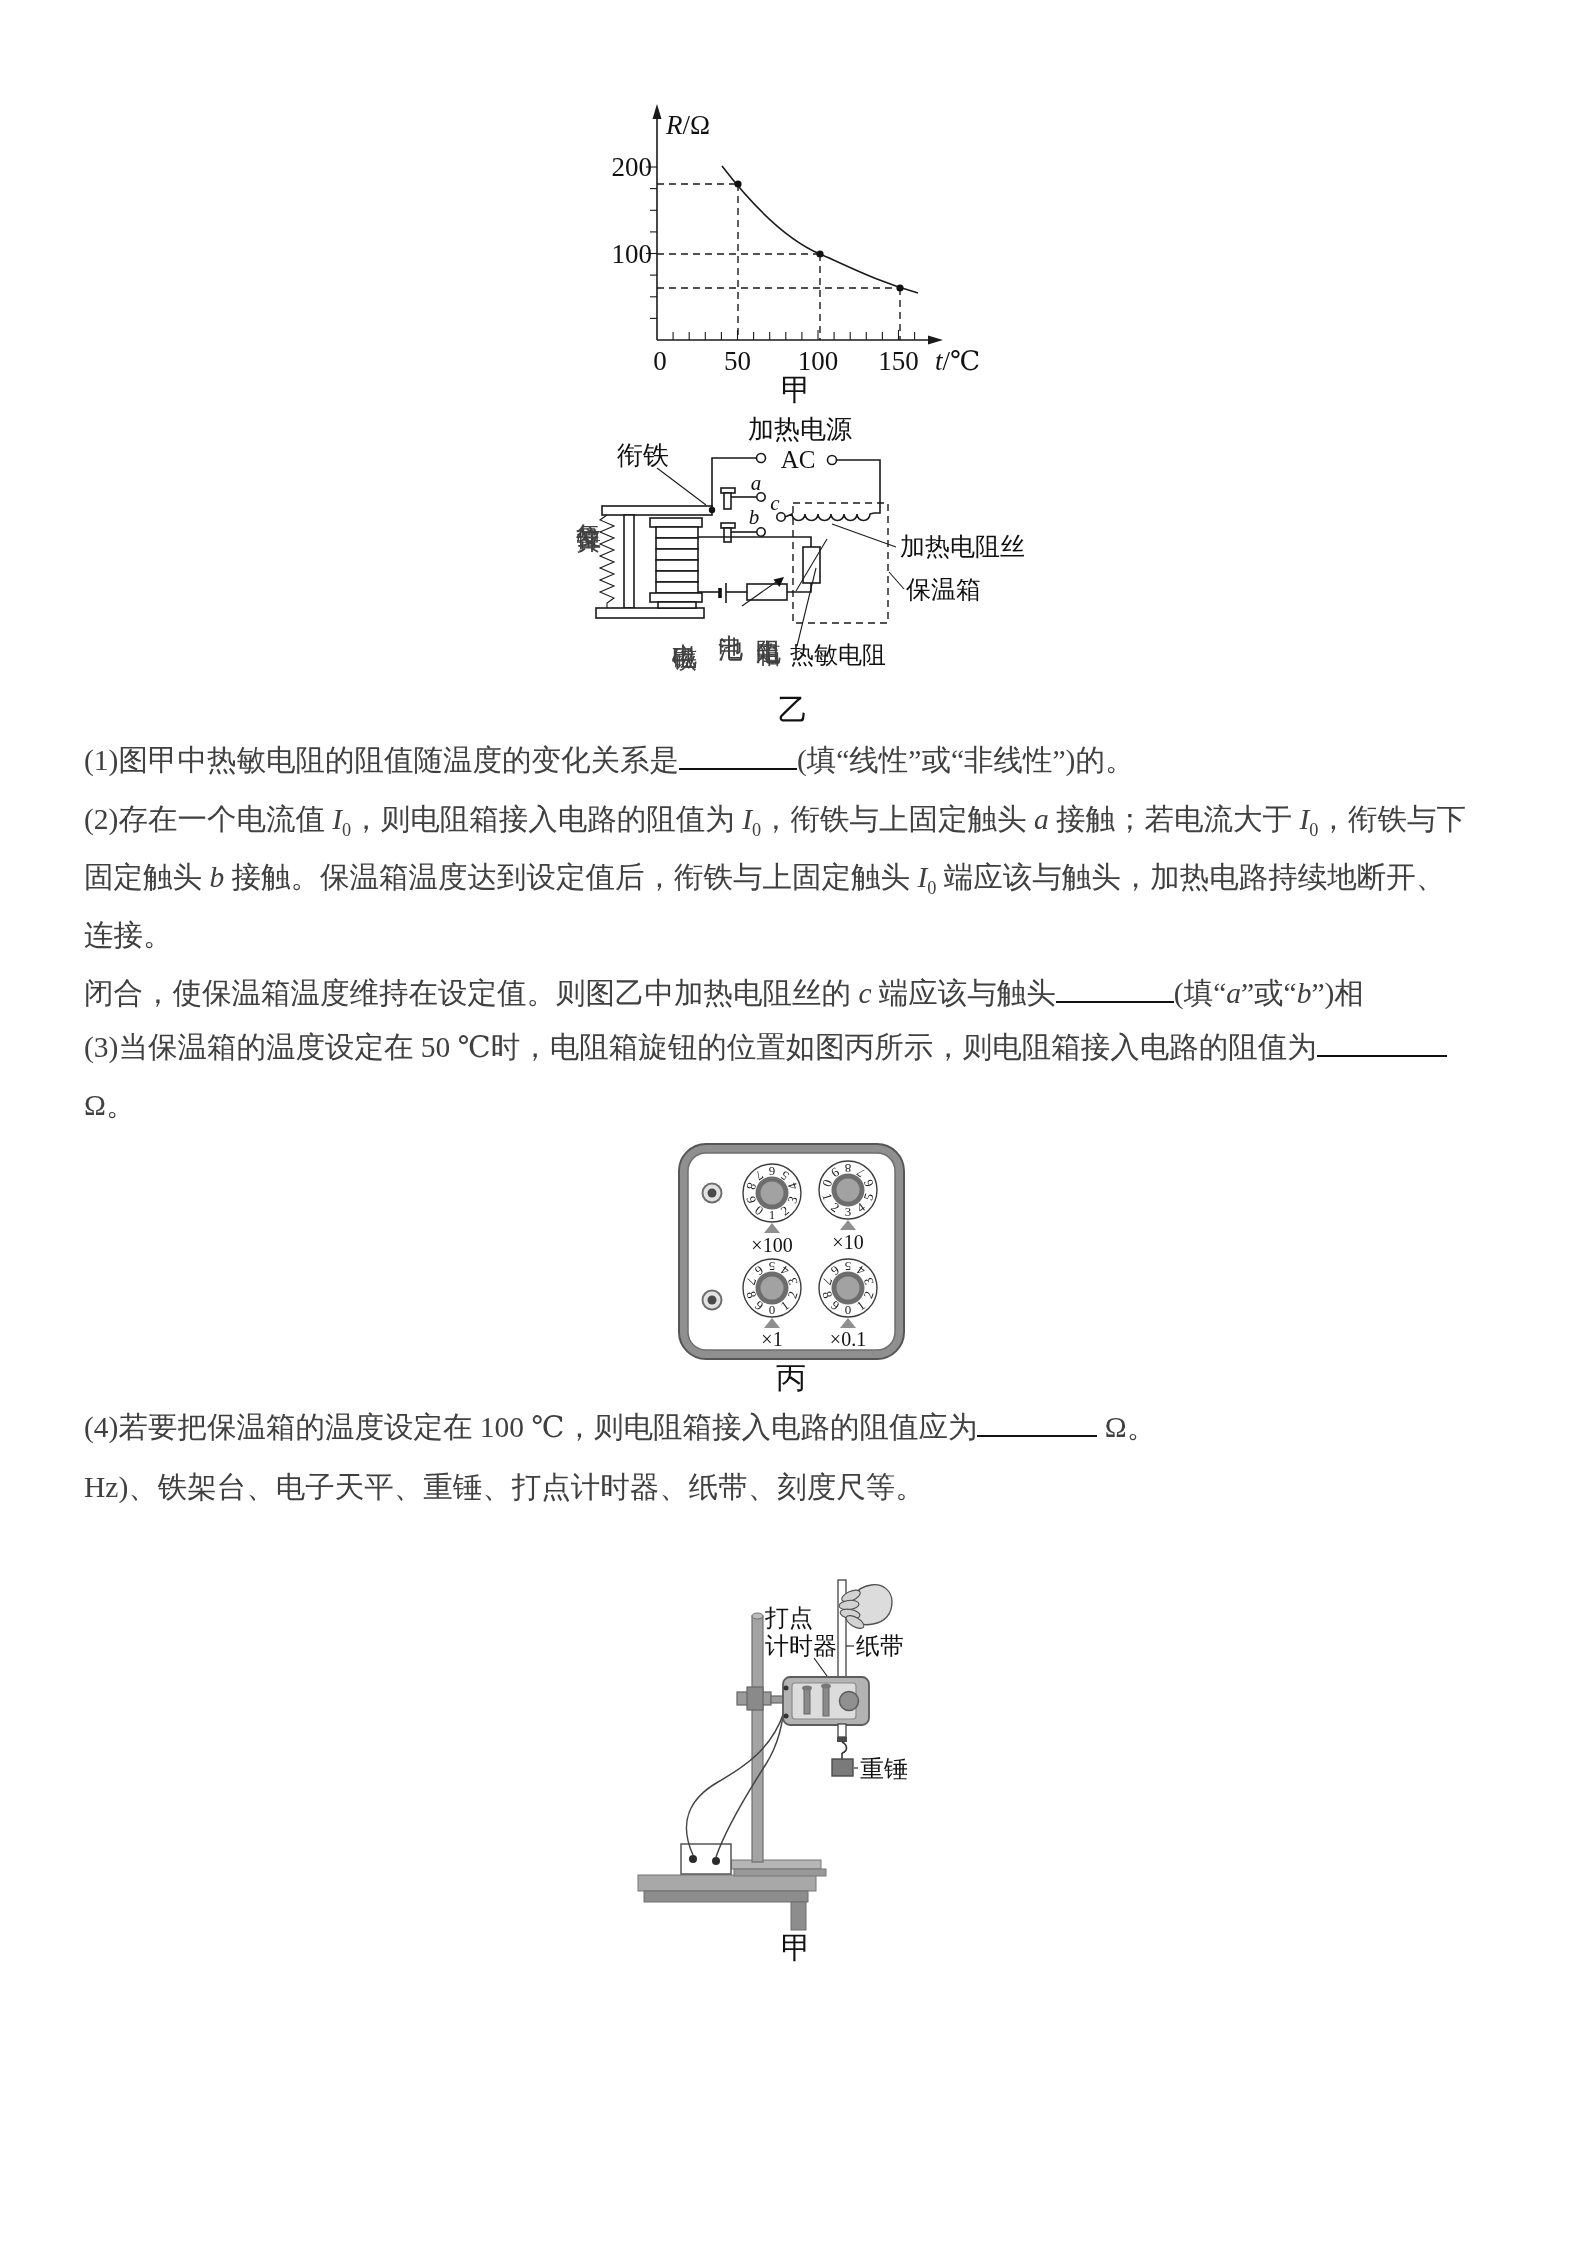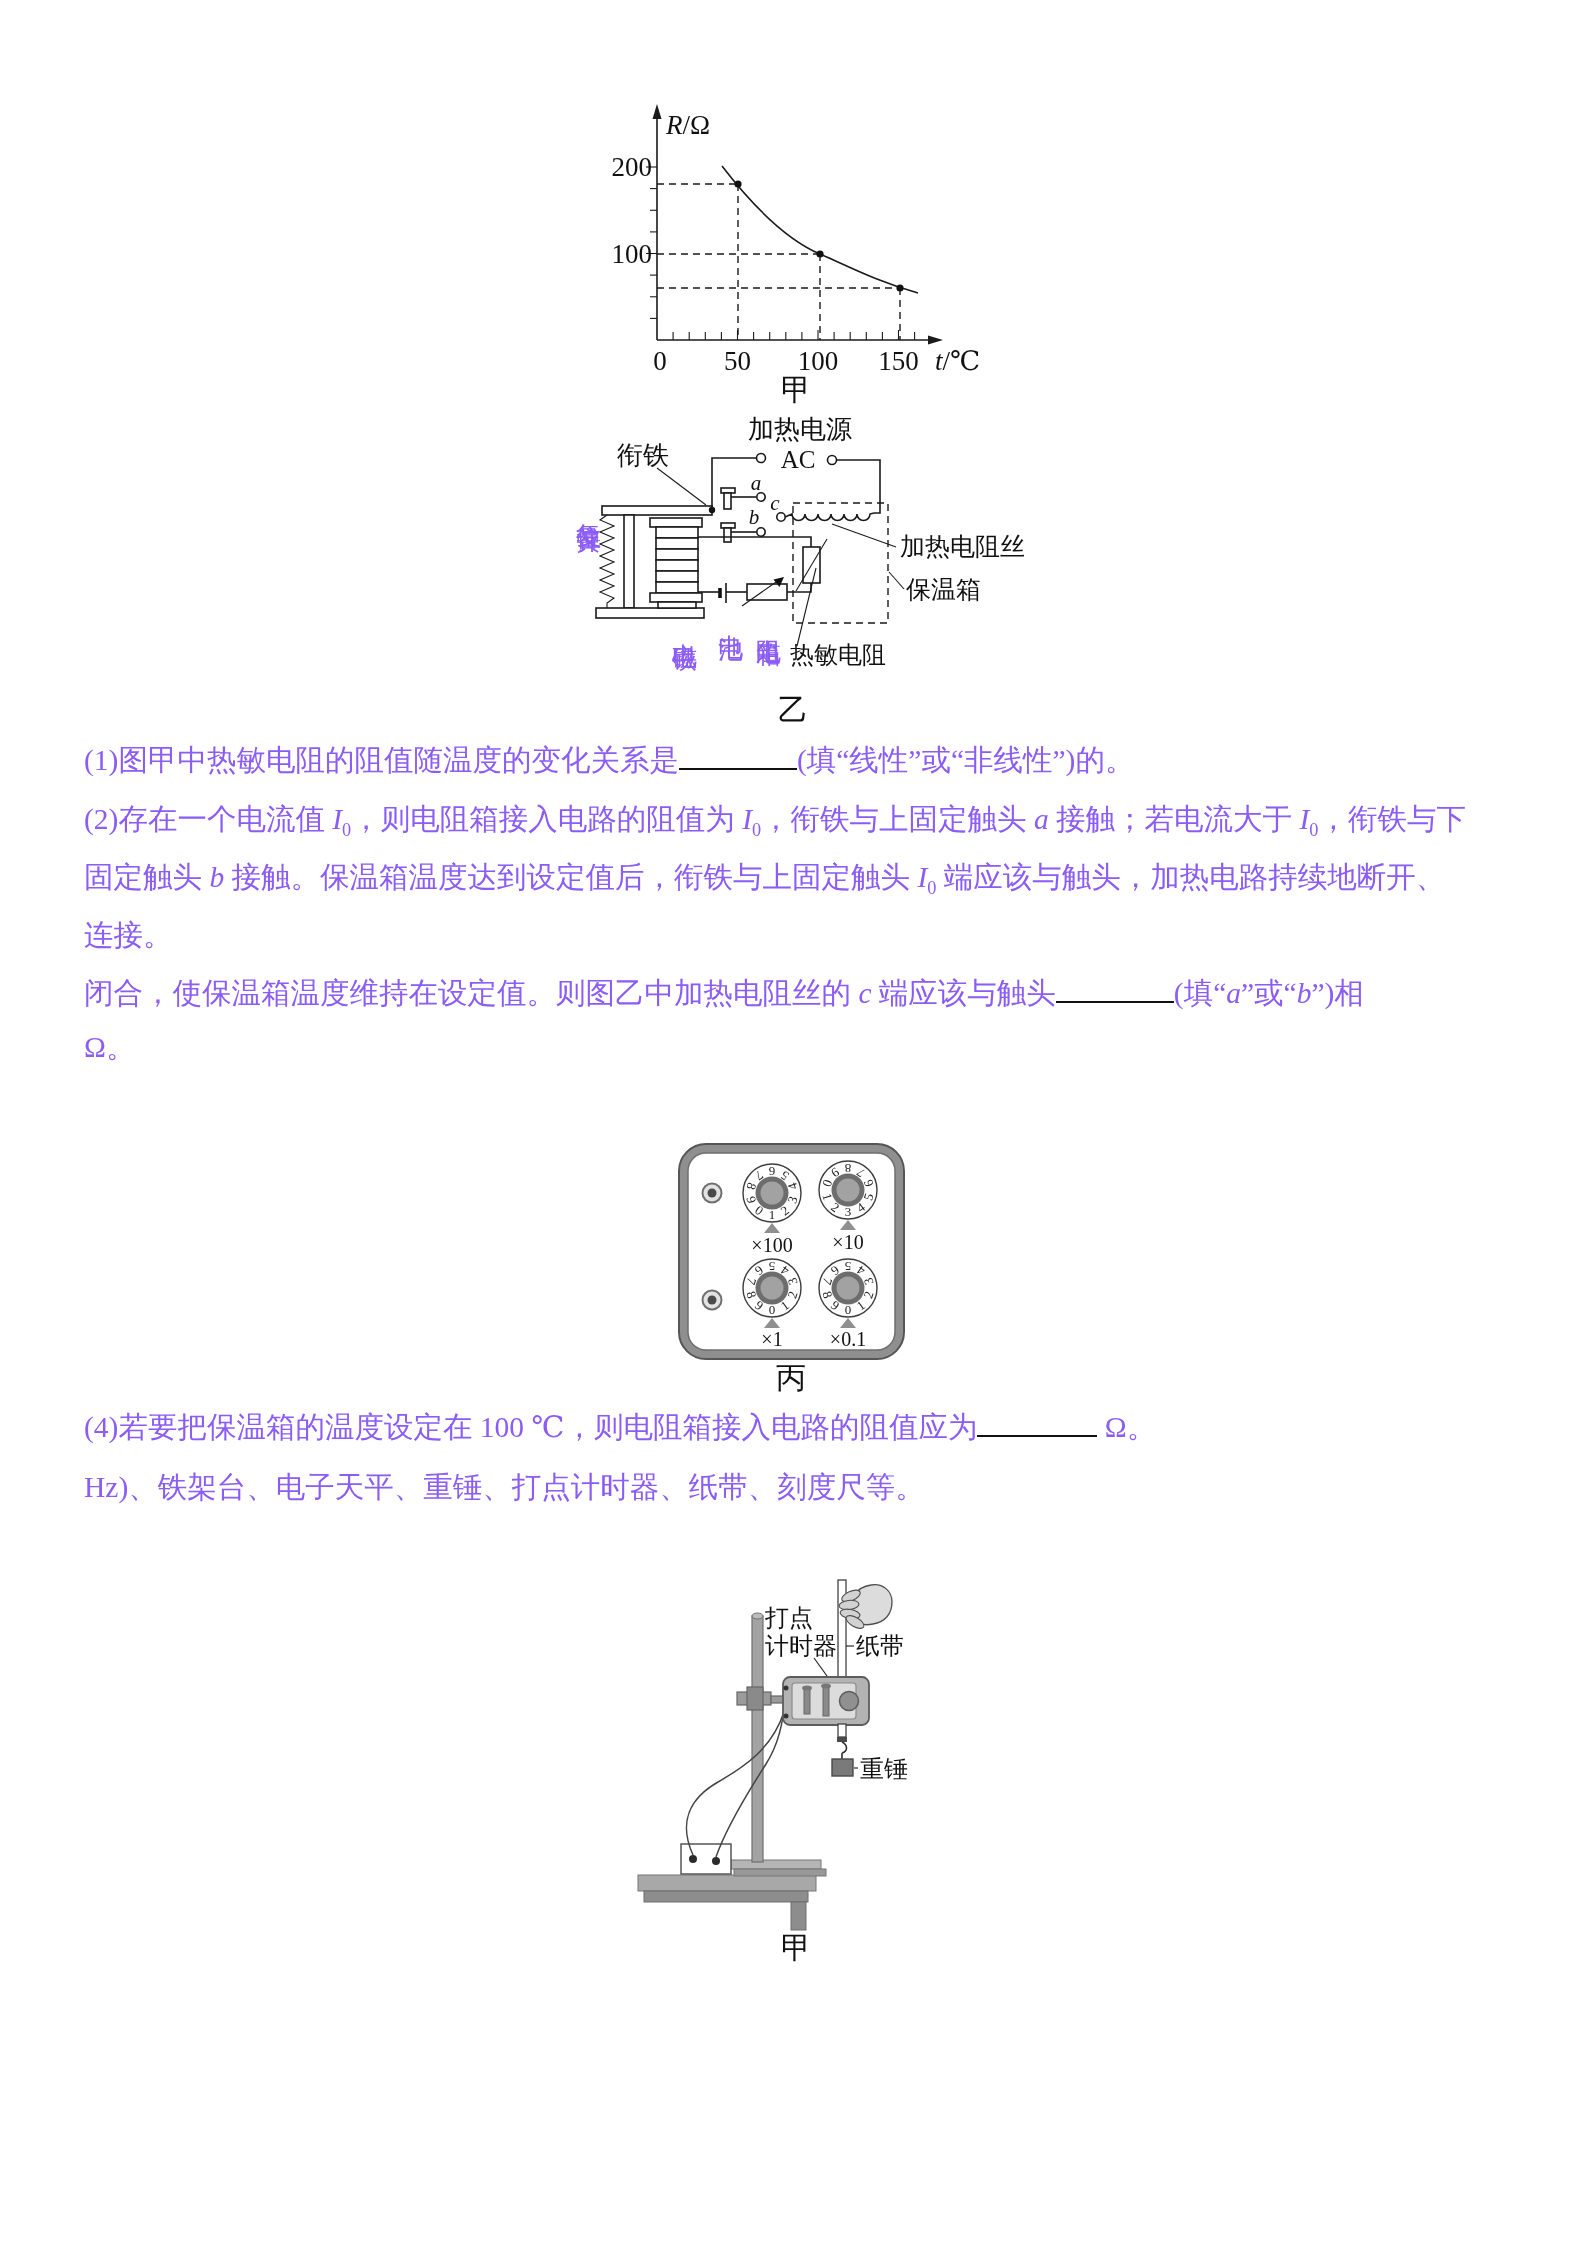--- a/index.html
+++ b/index.html
@@ -1,17 +1,17 @@
 <!DOCTYPE html>
 <html><head>
 <meta charset="utf-8">
 <style>
   html,body{margin:0;padding:0;background:#fff;}
   .page{position:relative;width:1470px;height:2245px;background:#ffffff;overflow:hidden;
-        font-family:"Liberation Serif","DejaVu Serif",serif;color:#8b5cf6;}
+        font-family:"Liberation Serif","DejaVu Serif",serif;color:#404040;}
   .para{position:absolute;left:84px;width:1437px;font-size:29.5px;line-height:58px;}
   .line{white-space:nowrap;}
   .blank{display:inline-block;border-bottom:2px solid #111;height:1px;}
   sub{font-size:0.62em;line-height:0;}
   svg{position:absolute;overflow:visible;}
   svg text{font-family:"Liberation Serif","DejaVu Serif",serif;fill:#111;}
   .mid{text-anchor:middle}.end{text-anchor:end}
   .it{font-style:italic}
   .t20{font-size:20px}.t21{font-size:21px}.t24{font-size:24px}.t25{font-size:25px}
   .t26{font-size:26px}.t27{font-size:27px}.t30{font-size:30px}
@@ -182,20 +182,21 @@
   </div>
 
   <div class="para" style="top:790px">
     <div class="line"><span>(2)存在一个电流值 </span><span style="font-style: italic;">I</span><sub>0</sub><span>，则电阻箱接入电路的阻值为 </span><span style="font-style: italic;">I</span><sub>0</sub><span>，衔铁与上固定触头 </span><span style="font-style: italic;">a</span><span> 接触；若电流大于 </span><span style="font-style: italic;">I</span><sub>0</sub><span>，衔铁与下</span></div>
     <div class="line"><span>固定触头 </span><span style="font-style: italic;">b</span><span> 接触。保温箱温度达到设定值后，衔铁与上固定触头 </span><span style="font-style: italic;">I</span><sub>0</sub><span> 端应该与触头，加热电路持续地断开、</span></div>
     <div class="line"><span>连接。</span></div>
     <div class="line"><span>闭合，使保温箱温度维持在设定值。则图乙中加热电阻丝的 </span><span style="font-style: italic;">c</span><span> 端应该与触头</span><span class="blank" style="width: 118px;"></span><span>(填“</span><span style="font-style: italic;">a</span><span>”或“</span><span style="font-style: italic;">b</span><span>”)相</span></div>
   </div>
 
   <div class="para" style="top:1018px">
+    <div class="line"><span>(3)当保温箱的温度设定在 50 ℃时，电阻箱旋钮的位置如图丙所示，则电阻箱接入电路的阻值为</span><span class="blank" style="width: 130px;"></span></div>
     <div class="line"><span>Ω。</span></div>
   </div>
 
   <svg style="left:655px;top:1140px" width="290" height="260" viewBox="0 0 290 260">
     <rect x="24" y="4" width="225" height="215" rx="27" fill="#8f8f8f" stroke="#565656" stroke-width="2"></rect>
     <rect x="33" y="13" width="207" height="197" rx="18" fill="#ffffff" stroke="#6f6f6f" stroke-width="1.5"></rect>
 
     <g>
       <circle cx="57" cy="53" r="9.5" fill="#e2e2e2" stroke="#6f6f6f" stroke-width="2"></circle>
       <circle cx="57" cy="53" r="4.5" fill="#4a4a4a"></circle>

